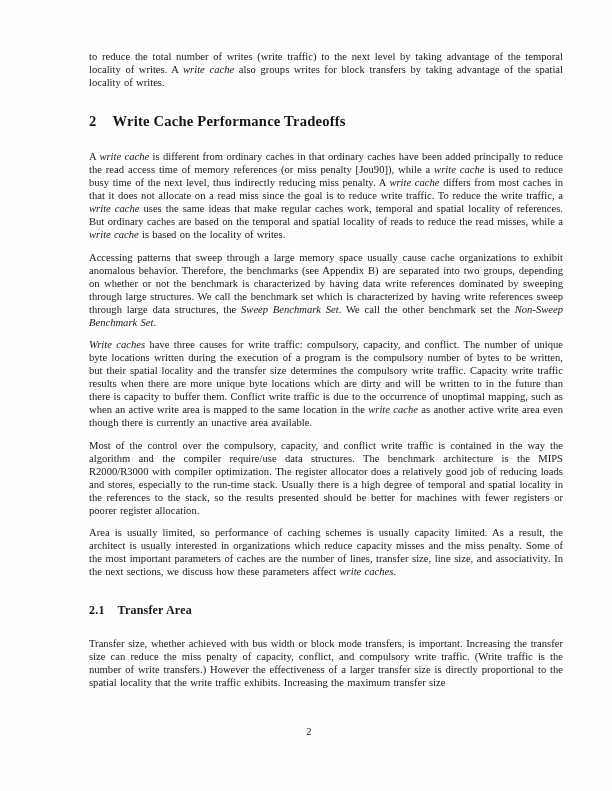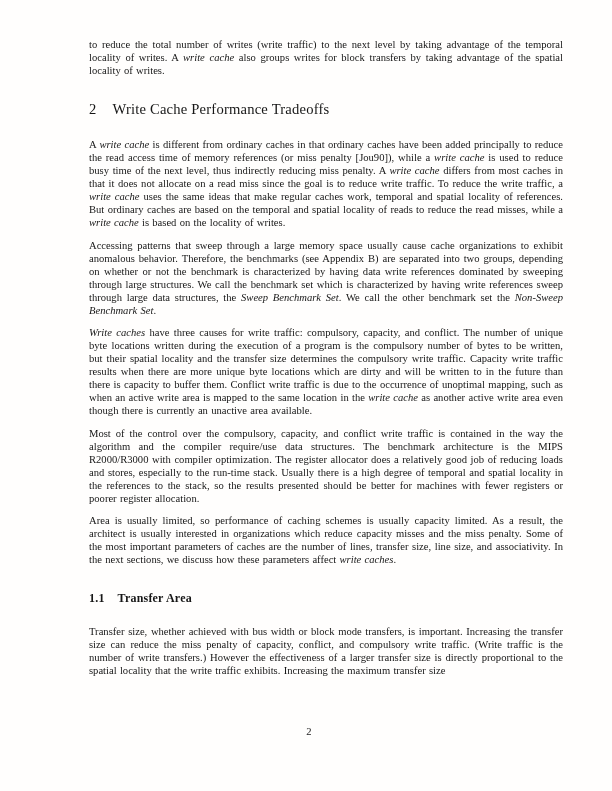--- a/index.html
+++ b/index.html
@@ -12,37 +12,37 @@
     width: 612px;
     height: 791px;
     background: #fffefd;
     overflow: hidden;
     font-family: "Liberation Serif", serif;
     color: #161616;
   }
   .content {
     position: absolute;
     left: 89px;
-    top: 38px;
+    top: 50px;
     width: 474px;
   }
   p.body-par {
     font-size: 10.6px;
     line-height: 13px;
     text-align: justify;
     margin: 0 0 9.5px 0;
     word-spacing: 0.6px;
   }
   p.body-par em {
     font-style: italic;
   }
   h1.section {
     font-size: 14.6px;
     line-height: 16px;
-    font-weight: normal;
+    font-weight: bold;
     margin: 24px 0 21px 0;
     letter-spacing: 0.2px;
   }
   h1.section .sec-num {
     display: inline-block;
     margin-right: 16px;
   }
   h2.subsection {
     font-size: 12px;
     line-height: 14px;
@@ -80,21 +80,21 @@
 
     <p class="body-par"><span>Accessing patterns that sweep through a large memory space usually cause cache organizations to exhibit anomalous behavior. Therefore, the benchmarks (see Appendix B) are separated into two groups, depending on whether or not the benchmark is characterized by having data write references dominated by sweeping through large structures. We call the benchmark set which is characterized by having write references sweep through large data structures, the </span><em>Sweep Benchmark Set</em><span>. We call the other benchmark set the </span><em>Non-Sweep Benchmark Set</em><span>.</span></p>
 
     <p class="body-par"><em>Write caches</em><span> have three causes for write traffic: compulsory, capacity, and conflict. The number of unique byte locations written during the execution of a program is the compulsory number of bytes to be written, but their spatial locality and the transfer size determines the compulsory write traffic. Capacity write traffic results when there are more unique byte locations which are dirty and will be written to in the future than there is capacity to buffer them. Conflict write traffic is due to the occurrence of unoptimal mapping, such as when an active write area is mapped to the same location in the </span><em>write cache</em><span> as another active write area even though there is currently an unactive area available.</span></p>
 
     <p class="body-par"><span>Most of the control over the compulsory, capacity, and conflict write traffic is contained in the way the algorithm and the compiler require/use data structures. The benchmark architecture is the MIPS R2000/R3000 with compiler optimization. The register allocator does a relatively good job of reducing loads and stores, especially to the run-time stack. Usually there is a high degree of temporal and spatial locality in the references to the stack, so the results presented should be better for machines with fewer registers or poorer register allocation.</span></p>
 
     <p class="body-par"><span>Area is usually limited, so performance of caching schemes is usually capacity limited. As a result, the architect is usually interested in organizations which reduce capacity misses and the miss penalty. Some of the most important parameters of caches are the number of lines, transfer size, line size, and associativity. In the next sections, we discuss how these parameters affect </span><em>write caches</em><span>.</span></p>
 
     <h2 class="subsection">
-      <span class="sec-num">1.1</span><span>Transfer Area</span>
+      <span class="sec-num">2.1</span><span>Transfer Area</span>
     </h2>
 
     <p class="body-par"><span>Transfer size, whether achieved with bus width or block mode transfers, is important. Increasing the transfer size can reduce the miss penalty of capacity, conflict, and compulsory write traffic. (Write traffic is the number of write transfers.) However the effectiveness of a larger transfer size is directly proportional to the spatial locality that the write traffic exhibits. Increasing the maximum transfer size</span></p>
 
   </div>
 
   <div class="page-number">2</div>
 </div>
 
 </body></html>

